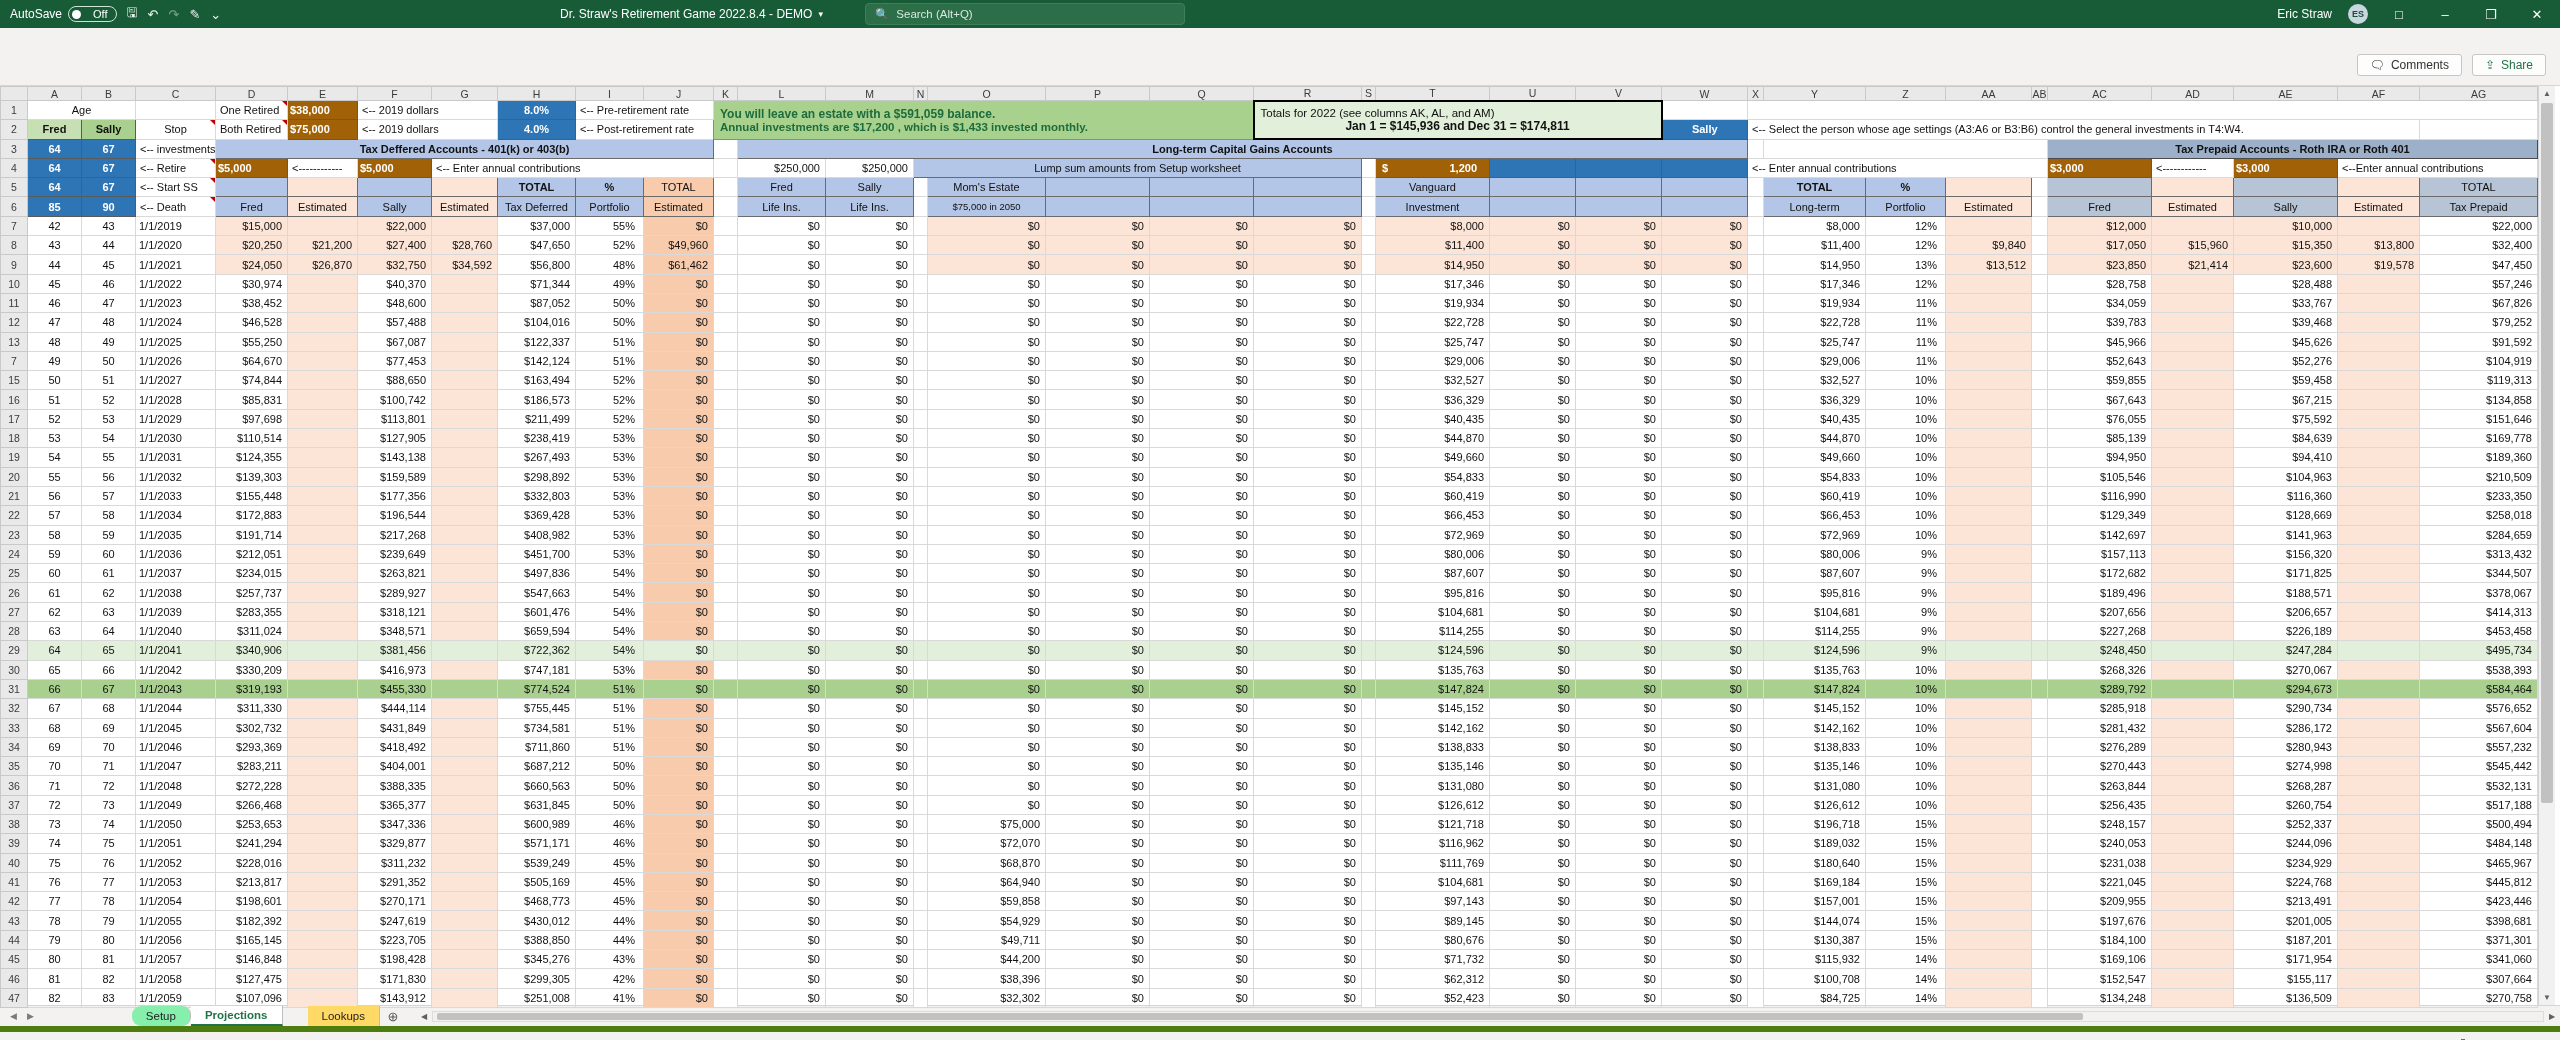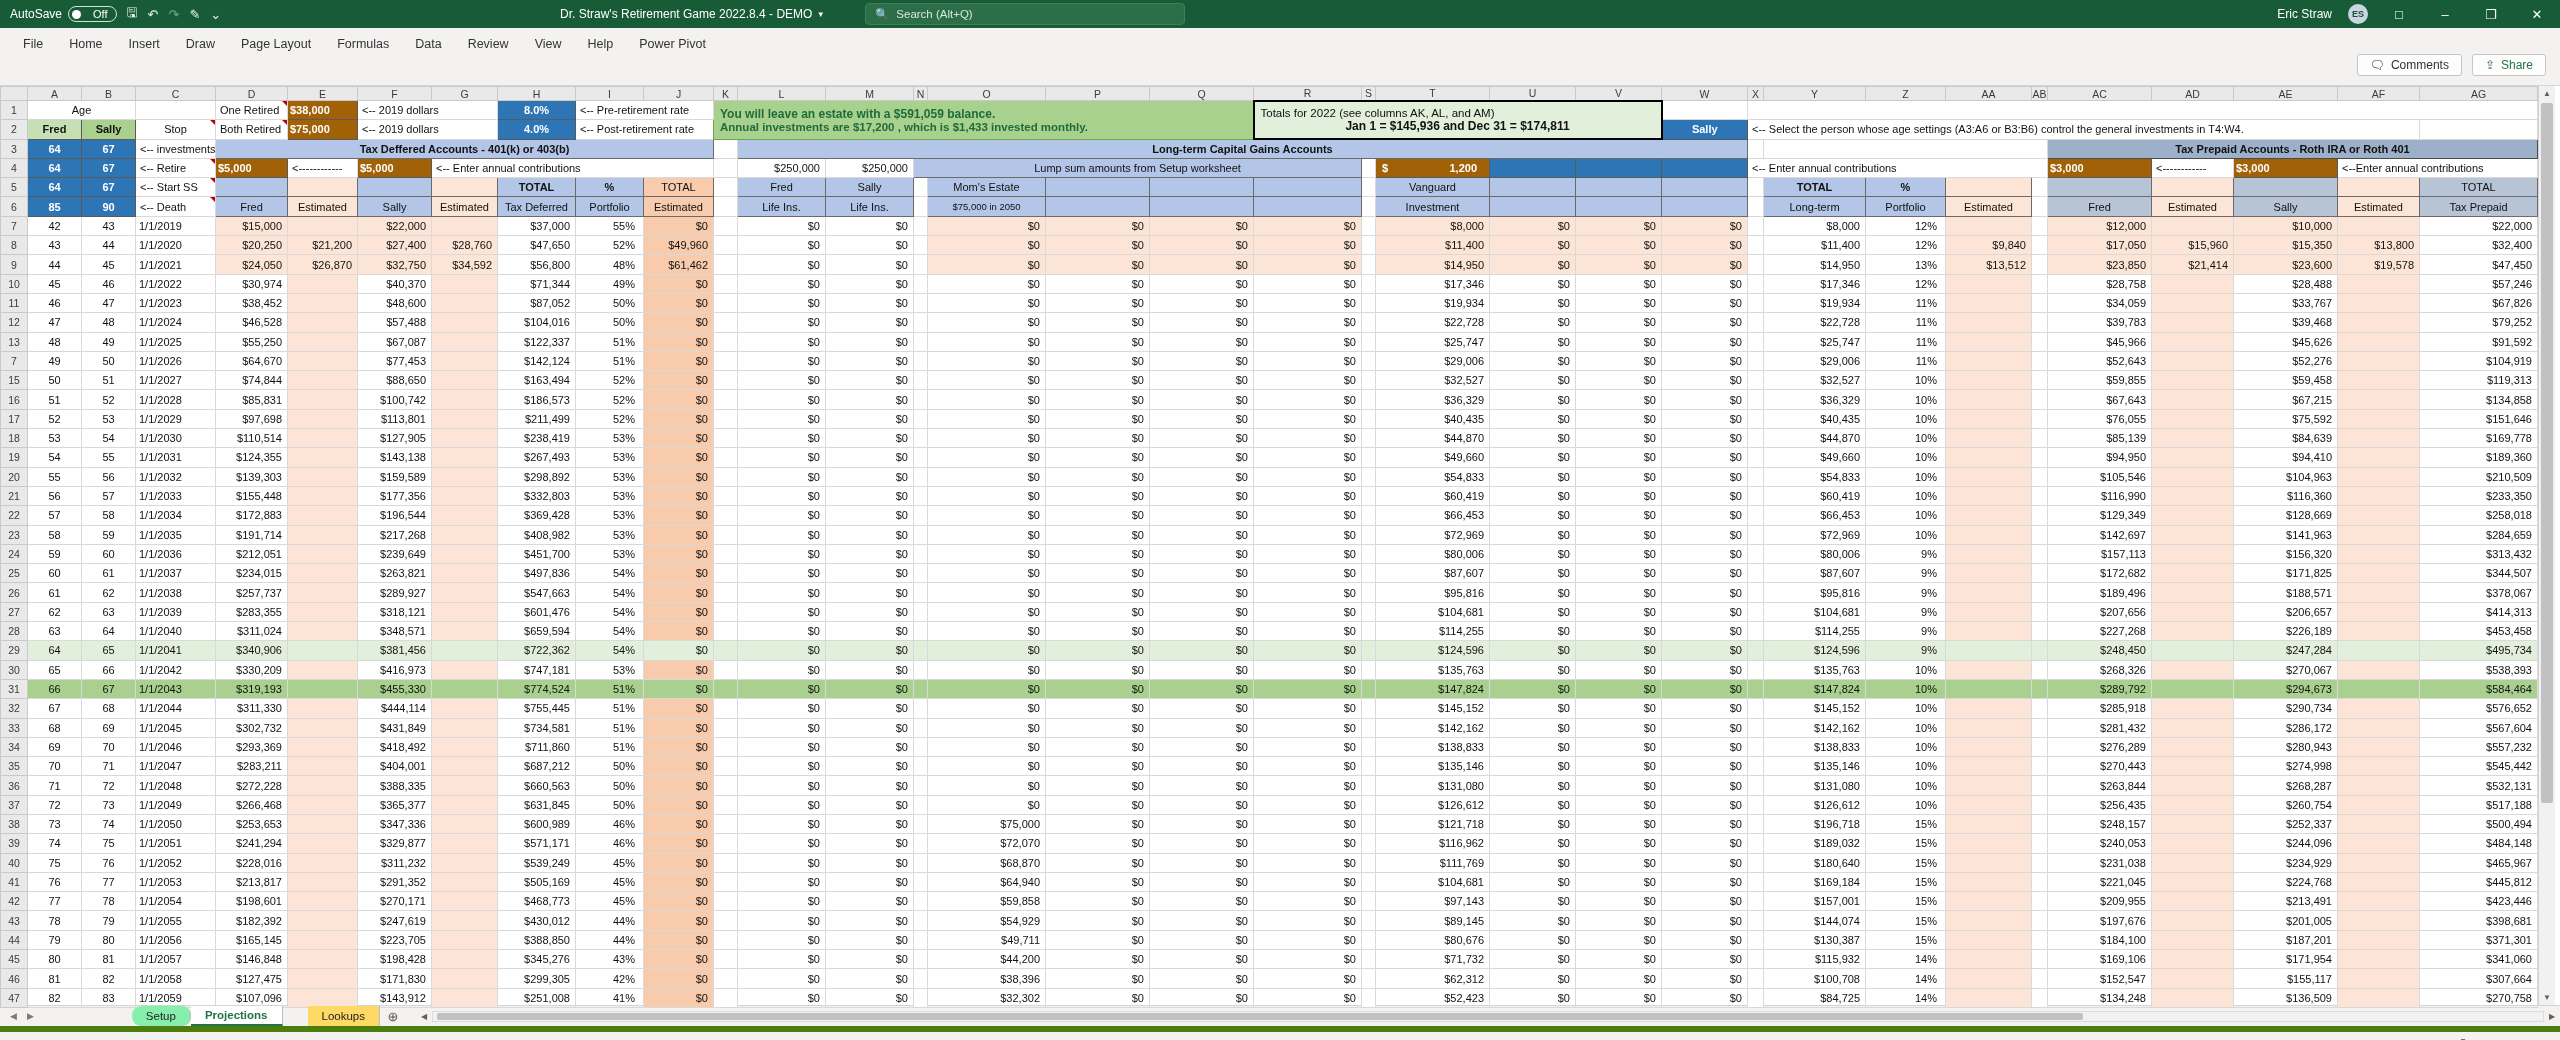--- a/index.html
+++ b/index.html
@@ -123,33 +123,20 @@
     <span>Eric Straw</span>
     <span class="avatar">ES</span>
     <span class="winbtn">□</span>
     <span class="winbtn">–</span>
     <span class="winbtn">❐</span>
     <span class="winbtn">✕</span>
   </div>
 </div>
 
 <div class="ribbon">
-  <div class="menu" id="menu-tabs">
-      <div>File</div>
-      <div>Home</div>
-      <div>Insert</div>
-      <div>Draw</div>
-      <div>Page Layout</div>
-      <div>Formulas</div>
-      <div>Data</div>
-      <div>Review</div>
-      <div>View</div>
-      <div>Help</div>
-      <div>Power Pivot</div>
-    </div>
   <div class="rb-right">
     <span class="rb-btn">
         <span>🗨</span>
         <span>Comments</span>
       </span>
     <span class="rb-btn" style="color:#217346;">
         <span>⇪</span>
         <span>Share</span>
       </span>
   </div>

